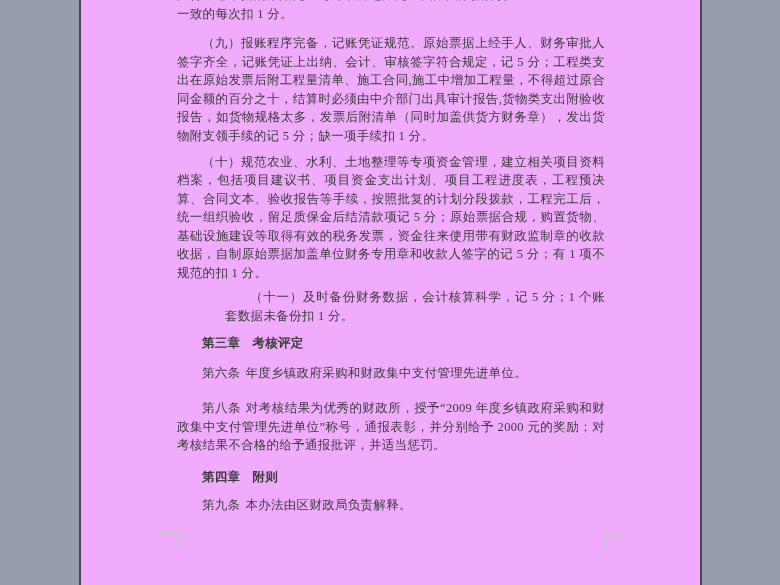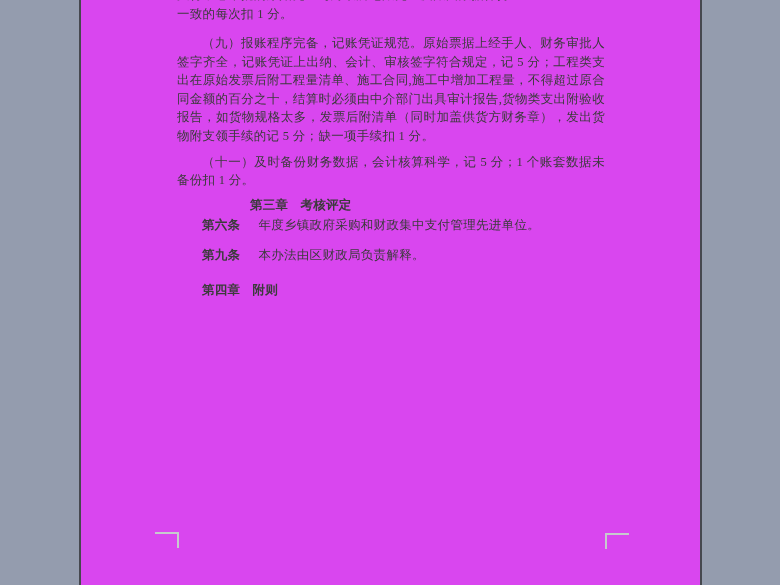--- a/index.html
+++ b/index.html
@@ -17,52 +17,52 @@
     position: relative;
     width: 780px;
     height: 585px;
   }
   .page {
     position: absolute;
     left: 79px;
     top: 0;
     width: 619px;
     height: 585px;
-    background: #d946ef;
+    background: #f0abfc;
     border-left: 2px solid #46484f;
     border-right: 2px solid #46484f;
     overflow: hidden;
   }
   .text-flow {
     position: absolute;
     left: 96px;
     top: 0;
     width: 428px;
   }
   .para {
     margin: 0;
     font-size: 12.5px;
     line-height: 18.5px;
     color: #3b3b3b;
     text-align: justify;
     text-indent: 2em;
     letter-spacing: 0.3px;
   }
   .para.no-indent { text-indent: 0; }
-  .para-label { font-weight: bold; margin-right: 18px; }
+  .para-label { font-weight: normal; margin-right: 5px; }
   .para.chapter .para-label,
   .para.chapter .para-text { font-weight: bold; }
   .para.chapter .para-label { margin-right: 12px; }
   
   .para:nth-child(1)  { margin-top: -14px; }
   .para:nth-child(2)  { margin-top: 0; }
   .para:nth-child(3)  { margin-top: 11px; }
   .para:nth-child(4)  { margin-top: 7.5px; }
   .para:nth-child(5)  { margin-top: 6px; margin-left: 48px; }
-  .para:nth-child(6)  { margin-top: 2px; }
+  .para:nth-child(6)  { margin-top: 9px; }
   .para:nth-child(7)  { margin-top: 11.5px; }
   .para:nth-child(8)  { margin-top: 16.5px; }
   .para:nth-child(9)  { margin-top: 13px; }
   .para:nth-child(10) { margin-top: 9.5px; }
   .para:nth-child(11) { margin-top: 8.5px; }
   .margin-mark {
     position: absolute;
     width: 22px;
     height: 14px;
   }
@@ -81,22 +81,24 @@
 </style>
 </head>
 <body>
 
 <div id="app">
   <div class="page">
     <div class="text-flow" id="text-flow">
         <div class="para no-indent clipped"><span class="para-text">支付中心审批的原始凭证与财政所记账凭证及账面数据保持</span></div>
         <div class="para no-indent"><span class="para-text">一致的每次扣 1 分。</span></div>
         <div class="para"><span class="para-text">（九）报账程序完备，记账凭证规范。原始票据上经手人、财务审批人签字齐全，记账凭证上出纳、会计、审核签字符合规定，记 5 分；工程类支出在原始发票后附工程量清单、施工合同,施工中增加工程量，不得超过原合同金额的百分之十，结算时必须由中介部门出具审计报告,货物类支出附验收报告，如货物规格太多，发票后附清单（同时加盖供货方财务章），发出货物附支领手续的记 5 分；缺一项手续扣 1 分。</span></div>
+        <div class="para"><span class="para-text">（十）规范农业、水利、土地整理等专项资金管理，建立相关项目资料档案，包括项目建议书、项目资金支出计划、项目工程进度表，工程预决算、合同文本、验收报告等手续，按照批复的计划分段拨款，工程完工后，统一组织验收，留足质保金后结清款项记 5 分；原始票据合规，购置货物、基础设施建设等取得有效的税务发票，资金往来使用带有财政监制章的收款收据，自制原始票据加盖单位财务专用章和收款人签字的记 5 分；有 1 项不规范的扣 1 分。</span></div>
         <div class="para"><span class="para-text">（十一）及时备份财务数据，会计核算科学，记 5 分；1 个账套数据未备份扣 1 分。</span></div>
         <div class="para chapter"><span class="para-label">第三章</span><span class="para-text">考核评定</span></div>
         <div class="para article"><span class="para-label">第六条</span><span class="para-text">年度乡镇政府采购和财政集中支付管理先进单位。</span></div>
+        <div class="para article"><span class="para-label">第八条</span><span class="para-text">对考核结果为优秀的财政所，授予“2009 年度乡镇政府采购和财政集中支付管理先进单位”称号，通报表彰，并分别给予 2000 元的奖励；对考核结果不合格的给予通报批评，并适当惩罚。</span></div>
+        <div class="para chapter"><span class="para-label">第四章</span><span class="para-text">附则</span></div>
         <div class="para article"><span class="para-label">第九条</span><span class="para-text">本办法由区财政局负责解释。</span></div>
-        <div class="para chapter"><span class="para-label">第四章</span><span class="para-text">附则</span></div>
       </div>
     <div class="margin-mark mark-left"></div>
     <div class="margin-mark mark-right"></div>
   </div>
 </div>
 
 </body></html>

